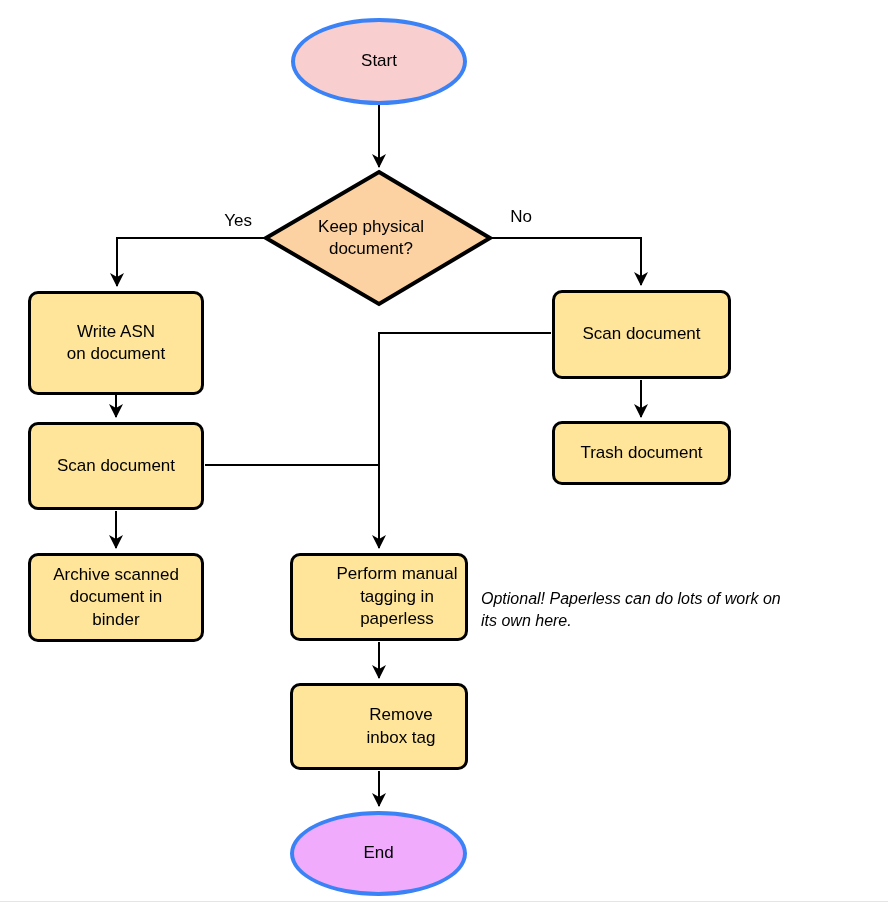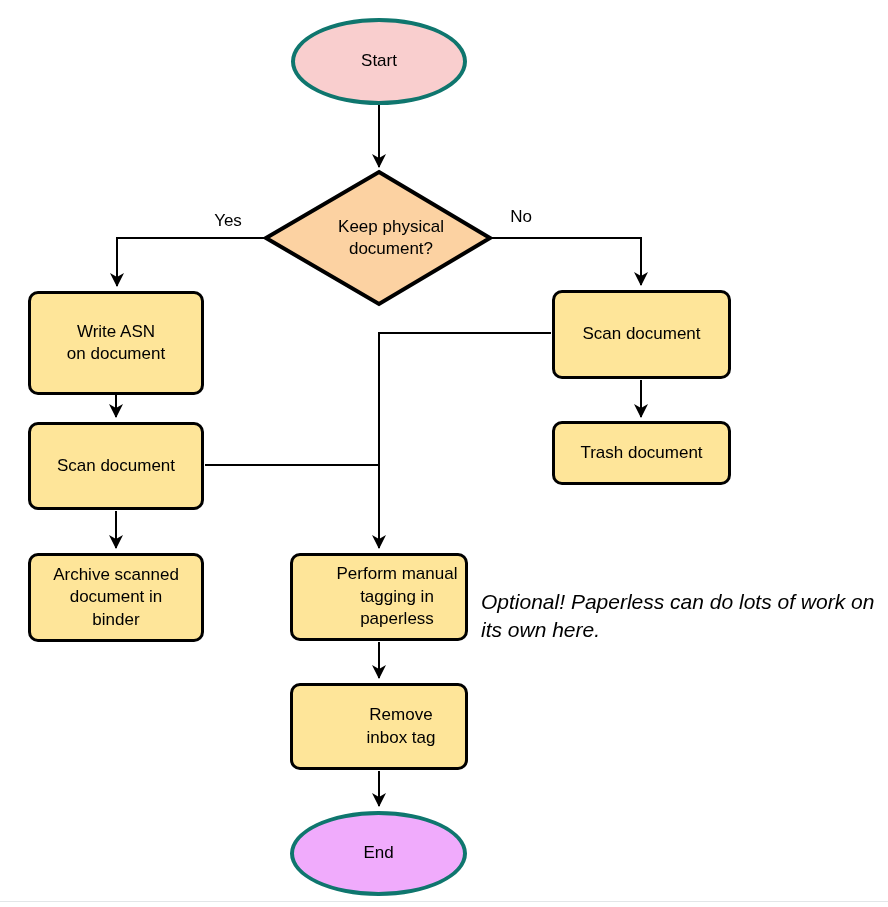--- a/index.html
+++ b/index.html
@@ -36,36 +36,36 @@
     text-align: center;
     font-size: 17px;
     line-height: 1.32;
     white-space: pre-line;
   }
   .node.box {
     border: 3px solid #000000;
     border-radius: 10px;
   }
   .node.terminator {
-    border: 4px solid #0f766e;
+    border: 4px solid #3b82f6;
     border-radius: 50%;
   }
   .node.diamond-label {
     background: transparent;
   }
   .edge-label {
     position: absolute;
     font-size: 17px;
     text-align: center;
     background: #ffffff;
     padding: 0 2px;
   }
   .note {
     position: absolute;
-    font-size: 21px;
+    font-size: 16px;
     font-style: italic;
     line-height: 1.35;
     white-space: pre-line;
     text-align: left;
   }
   .bottom-rule {
     position: absolute;
     left: 0;
     top: 901px;
     width: 888px;
@@ -105,26 +105,26 @@
 
     <path class="edge" d="M379,771 L379,806" marker-end="url(#arrowhead)"></path>
 
     <polygon class="shape-diamond" points="379,172 490,238 379,304 266,238" fill="#FCD2A2"></polygon>
   </svg>
 
   <div class="node terminator" style="left: 291px; top: 18px; width: 176px; height: 87px; background-color: rgb(249, 206, 206);">
     <span>Start</span>
   </div>
 
-  <div class="node diamond-label" style="left:300px; top:209px; width:182px; height:58px;">
+  <div class="node diamond-label" style="left:280px; top:209px; width:182px; height:58px;">
     <span>Keep physical
 document?</span>
   </div>
 
-  <div class="edge-label" style="left:202px; top:211px; width:52px;">Yes</div>
+  <div class="edge-label" style="left:202px; top:211px; width:52px;text-align:right;">Yes</div>
   <div class="edge-label" style="left:497px; top:207px; width:48px;">No</div>
 
   <div class="node box" style="left: 28px; top: 291px; width: 176px; height: 104px; background-color: rgb(254, 229, 153);">
     <span>Write ASN
 on document</span>
   </div>
 
   <div class="node box" style="left: 28px; top: 422px; width: 176px; height: 88px; background-color: rgb(254, 229, 153);">
     <span>Scan document</span>
   </div>

